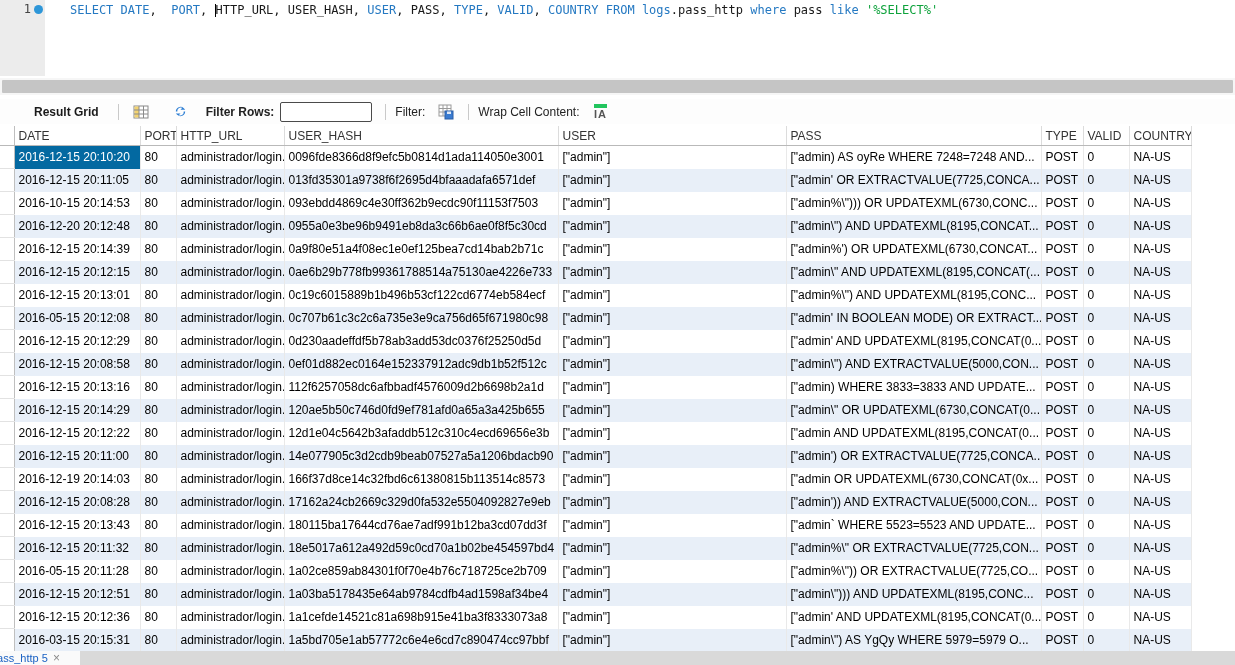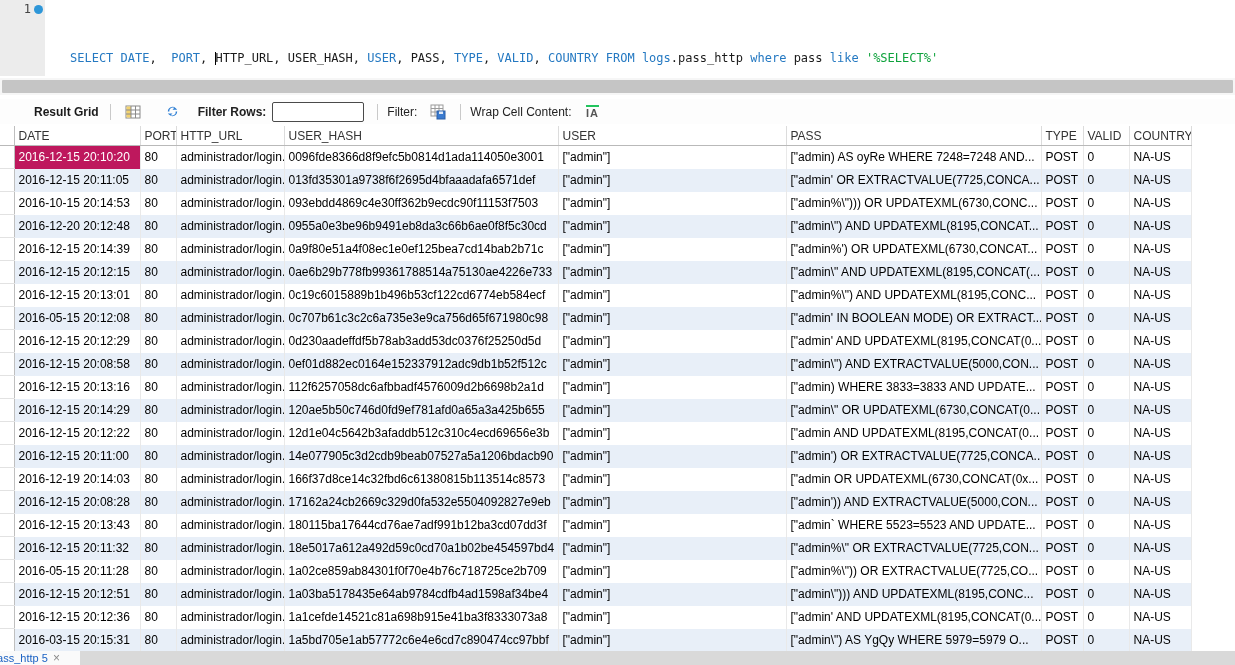--- a/index.html
+++ b/index.html
@@ -8,64 +8,64 @@
     background:#ffffff;font-family:"Liberation Sans",sans-serif;color:#000;
   }
   
   .editor{position:absolute;left:0;top:0;width:1235px;height:76px;background:#fff;}
   .gutter{position:absolute;left:0;top:0;width:45px;height:76px;background:#ececec;}
   .gutter-line{display:flex;align-items:center;justify-content:flex-end;height:18px;padding-right:2px;}
   .line-num{font-family:"DejaVu Sans Mono",monospace;font-size:12px;color:#444;margin-right:3px;}
   .stmt-dot{width:9px;height:9px;border-radius:50%;background:#2d96d8;display:inline-block;}
   .code-line{
     position:absolute;left:45px;top:0;right:0;height:18px;padding:3px 0 0 25px;
-    font-family:"DejaVu Sans Mono",monospace;font-size:12px;white-space:pre;margin-top:48px;
+    font-family:"DejaVu Sans Mono",monospace;font-size:12px;white-space:pre;
   }
   .tok-kw{color:#2579c2;}
   .tok-pl{color:#1a1a1a;}
   .tok-str{color:#0ea23c;}
   .caret{display:inline-block;width:0;border-left:1px solid #000;height:13px;vertical-align:text-bottom;}
   
   .hscroll-track{position:absolute;left:0;top:78px;width:1235px;height:17px;background:#f6f6f6;}
   .hscroll-thumb{position:absolute;left:2px;top:2px;right:2px;height:13px;background:#c5c5c5;border-radius:1px;}
   
   .toolbar{
     position:absolute;left:0;top:99px;width:1235px;height:25px;background:#fdfdfd;
     display:flex;align-items:center;font-size:12px;color:#222;
   }
-  .tb-title{font-weight:bold;color:#1a1a1a;margin:0 4px 0 2px;padding-left:32px;}
+  .tb-title{font-weight:bold;color:#1a1a1a;margin:0 12px 0 2px;padding-left:32px;}
   .tb-sep{width:1px;height:16px;background:#c9c9c9;margin:0 7px;}
   .tb-label{margin:0 6px 0 2px;color:#222;}
   .tb-btn{display:flex;align-items:center;justify-content:center;width:22px;height:20px;margin:0 4px;}
   .tb-input{
     width:84px;height:16px;border:1px solid #4a4a4a;background:#fff;border-radius:2px;
     font-size:11px;padding:1px 3px;margin-right:6px;
   }
-  .wrap-ico{font-size:11px;font-weight:bold;color:#555;border-top:2px solid #22c55e;padding-top:0px;letter-spacing:1px;}
+  .wrap-ico{font-size:11px;font-weight:bold;color:#555;border-top:4px solid #22c55e;padding-top:0px;letter-spacing:1px;}
   
   .grid-wrap{position:absolute;left:0;top:126px;width:1235px;}
   table.grid{table-layout:fixed;width:1191px;border-collapse:collapse;font-size:12px;}
   .grid col.c-stub{width:14px;}  .grid col.c-date{width:126px;} .grid col.c-port{width:36px;}
   .grid col.c-url{width:108px;}  .grid col.c-hash{width:274px;} .grid col.c-user{width:228px;}
   .grid col.c-pass{width:255px;} .grid col.c-type{width:42px;}  .grid col.c-valid{width:46px;}
   .grid col.c-country{width:62px;}
   .grid th{
     height:19px;font-weight:normal;color:#333;text-align:left;padding:0 0 0 4px;
     background:#fff;border-bottom:1px solid #b9b9b9;border-right:1px solid #dcdcdc;
     white-space:nowrap;overflow:hidden;
   }
   .grid th.stub,.grid td.stub{background:#fff;border-right:1px solid #bfbfbf;}
   .grid td{
     height:22px;padding:0 0 0 4px;white-space:nowrap;overflow:hidden;color:#000;
     border-right:1px solid #e9e9e9;
   }
   .grid td.stub{border-bottom:1px solid #e2e2e2;}
   .grid tr.alt td{background:#e8eff8;}
   .grid tr.alt td.stub{background:#fff;}
-  .grid td.selected{background:#be185d;color:#fff;}
+  .grid td.selected{background:#0369a1;color:#fff;}
   
   .tabbar{position:absolute;left:0;top:651px;width:1235px;height:14px;background:#d9d9d9;display:flex;}
   .tab{
     width:80px;height:14px;background:#fafafa;display:flex;align-items:center;
     overflow:hidden;font-size:11px;
   }
   .tab-label{color:#1b62c4;white-space:nowrap;margin-left:-9px;}
   .tab-close{color:#8a8a8a;font-size:12px;margin-left:5px;line-height:10px;}
 </style>
 </head>

